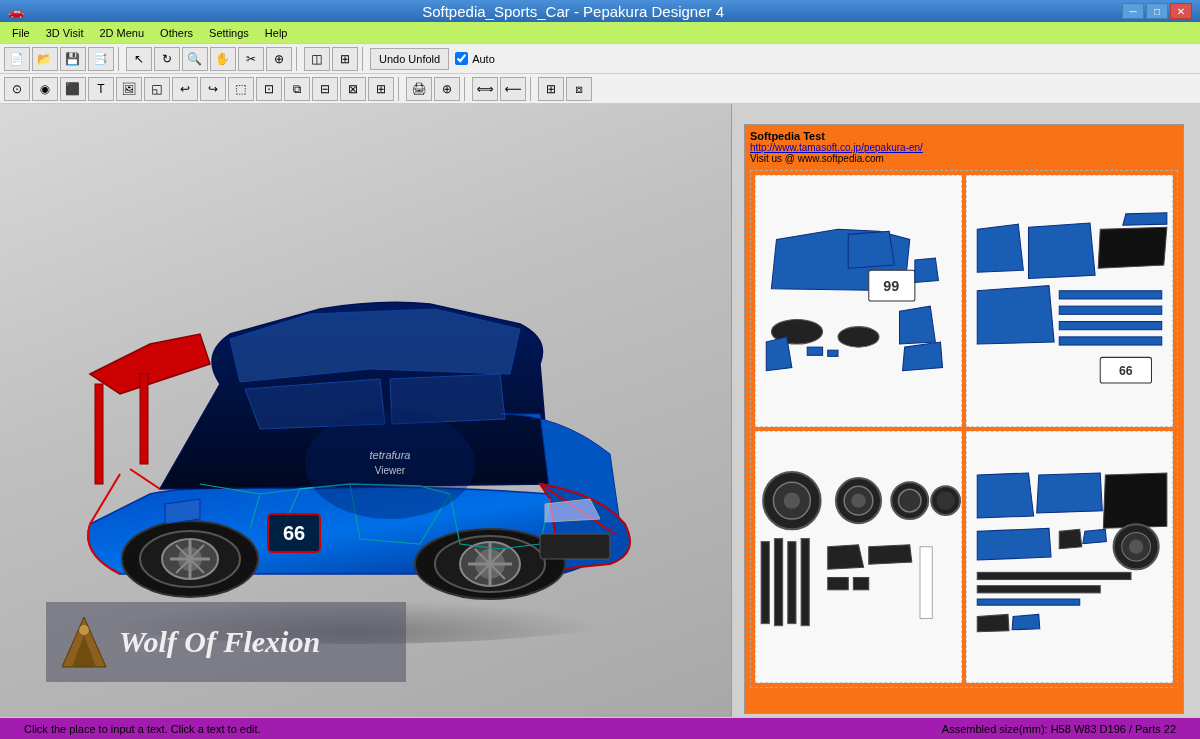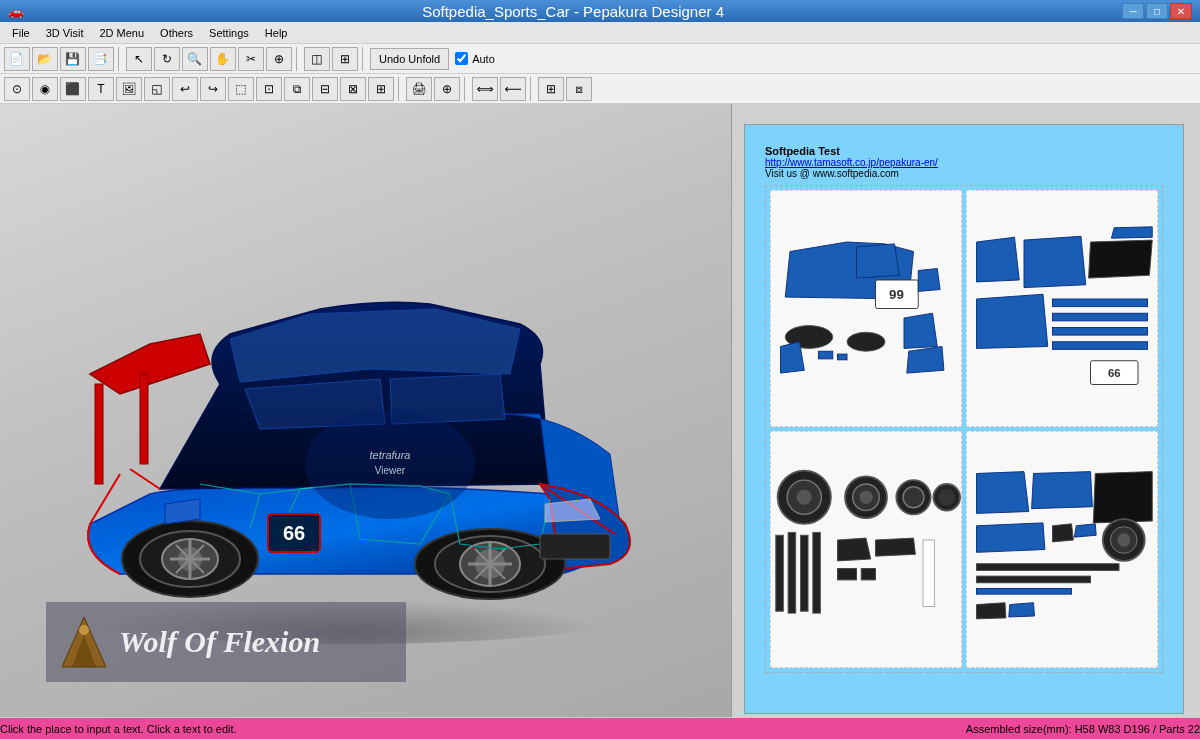--- a/index.html
+++ b/index.html
@@ -21,21 +21,21 @@
       border: 1px solid #4080b0;
       color: white;
       font-size: 10px;
       display: flex; align-items: center; justify-content: center;
       cursor: pointer;
     }
     .win-btn.close { background: #d9534f; border-color: #c0392b; }
 
     
     #menu-bar {
-      background: #e5e5e5;
+      background: #bef264;
       height: 22px;
       display: flex;
       align-items: center;
       border-bottom: 1px solid #ccc;
       padding: 0 4px;
     }
     .menu-item {
       padding: 2px 8px;
       font-size: 11px;
       cursor: pointer;
@@ -121,23 +121,23 @@
       width: 468px;
       background: #d0d0d0;
       position: relative;
       overflow: hidden;
     }
     #paper-area {
       position: absolute;
       top: 20px; left: 12px;
       width: 440px;
       height: 590px;
-      background: #7dd3fc;
+      background: #f97316;
       border: 1px solid #999;
-      padding: 20px;
+      padding: 5px;
     }
     .paper-info {
       font-size: 10px;
       margin-bottom: 6px;
     }
 
     
     .paper-grid {
       display: grid;
       grid-template-columns: 1fr 1fr;
@@ -150,25 +150,25 @@
     .paper-section {
       background: #f8f8f8;
       border: 1px dashed #ccc;
       position: relative;
       overflow: hidden;
     }
 
     
     #status-bar {
       height: 22px;
-      background: #ec4899;
+      background: #a21caf;
       border-top: 1px solid #ccc;
       display: flex;
       align-items: center;
-      padding: 0 0;
+      padding: 0 24px;
       font-size: 11px;
       justify-content: space-between;
     }
 
   </style>
 </head>
 <body>
 
 <div id="title-bar">
   <span style="font-size:13px;">🚗</span>

